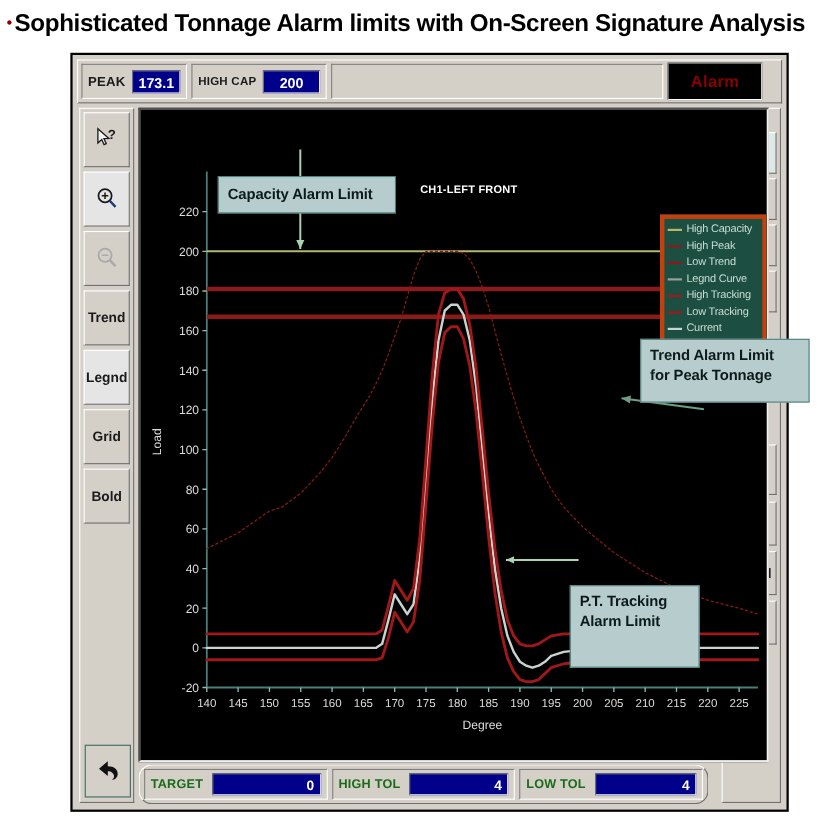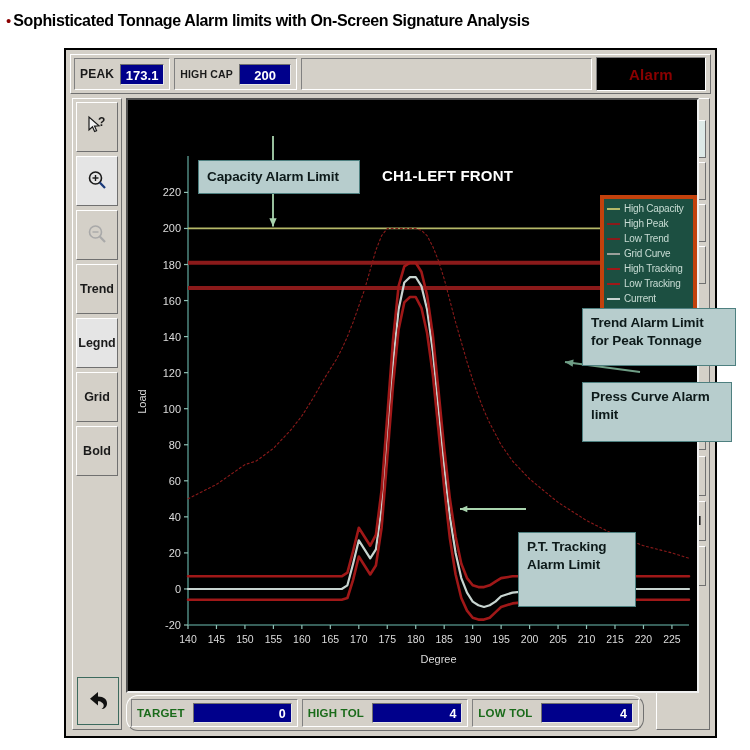--- a/index.html
+++ b/index.html
@@ -24,21 +24,21 @@
   #caption-bullet {
     color: #8b0000;
     font-size: 15px;
     line-height: 1;
     margin-right: 2px;
     margin-top: -2px;
   }
   #caption-text {
     font-family: "Liberation Sans", sans-serif;
     font-weight: bold;
-    font-size: 16px;
+    font-size: 22px;
     letter-spacing: -0.35px;
     color: #000000;
     white-space: nowrap;
   }
 
   
   #app-window {
     position: absolute;
     left: 64px; top: 48px;
     width: 653px; height: 690px;
@@ -101,30 +101,30 @@
     overflow: hidden;
     white-space: nowrap;
   }
   #job-value { width: 168px; text-align: left; }
   #peak-value { width: 44px; text-align: center; }
   #highcap-value { width: 52px; text-align: center; }
 
   #alarm-spacer { flex: 1 1 auto; height: 32px; }
 
   #alarm-indicator {
-    width: 110px; height: 34px;
+    width: 86px; height: 34px;
     background: #000000;
     display: flex;
     align-items: center;
     justify-content: center;
     border-top: 1.5px solid #808080;
     border-left: 1.5px solid #808080;
     border-right: 1.5px solid #ffffff;
     border-bottom: 1.5px solid #ffffff;
-    margin-right: 1px;
+    margin-right: 14px;
   }
   #alarm-text {
     color: #8b0000;
     font-weight: bold;
     font-size: 15px;
     letter-spacing: 0.3px;
   }
 
   
   #left-toolbar {
@@ -247,21 +247,21 @@
   #callout-pt {
     left: 390px; top: 432px;
     width: 118px; height: 75px;
   }
 
   
   #chart-title {
     position: absolute;
     left: 254px; top: 67px;
     color: #ffffff;
-    font-size: 15px;
+    font-size: 10px;
     font-weight: bold;
     letter-spacing: 0.2px;
     z-index: 15;
   }
 
   
   #legend-box {
     position: absolute;
     left: 472px; top: 95px;
     width: 97px;
@@ -567,21 +567,21 @@
         <div class="legend-row">
           <span class="legend-swatch" style="border-top-color: rgb(139, 26, 26);"></span>
           <span class="legend-label">High Peak</span>
         </div>
         <div class="legend-row">
           <span class="legend-swatch" style="border-top-color: rgb(139, 26, 26);"></span>
           <span class="legend-label">Low Trend</span>
         </div>
         <div class="legend-row">
           <span class="legend-swatch" style="border-top-color: rgb(154, 160, 154);"></span>
-          <span class="legend-label">Grid Curve</span>
+          <span class="legend-label">Legnd Curve</span>
         </div>
         <div class="legend-row">
           <span class="legend-swatch" style="border-top-color: rgb(160, 24, 24);"></span>
           <span class="legend-label">High Tracking</span>
         </div>
         <div class="legend-row">
           <span class="legend-swatch" style="border-top-color: rgb(160, 24, 24);"></span>
           <span class="legend-label">Low Tracking</span>
         </div>
         <div class="legend-row">
@@ -590,22 +590,20 @@
         </div>
       </div>
 
     <div id="callout-capacity" class="callout">Capacity Alarm Limit</div>
     <div id="callout-pt" class="callout">P.T. Tracking
 Alarm Limit</div>
   </div>
 
   <div id="callout-trend" class="callout">Trend Alarm Limit
 for Peak Tonnage</div>
-  <div id="callout-press" class="callout">Press Curve Alarm
-limit</div>
 
   <div id="bottom-bar" class="panel-raised">
     <div class="stat-group panel-sunken">
       <span class="stat-label">TARGET</span>
       <span class="stat-value">0</span>
     </div>
     <div class="stat-group panel-sunken">
       <span class="stat-label">HIGH TOL</span>
       <span class="stat-value">4</span>
     </div>

